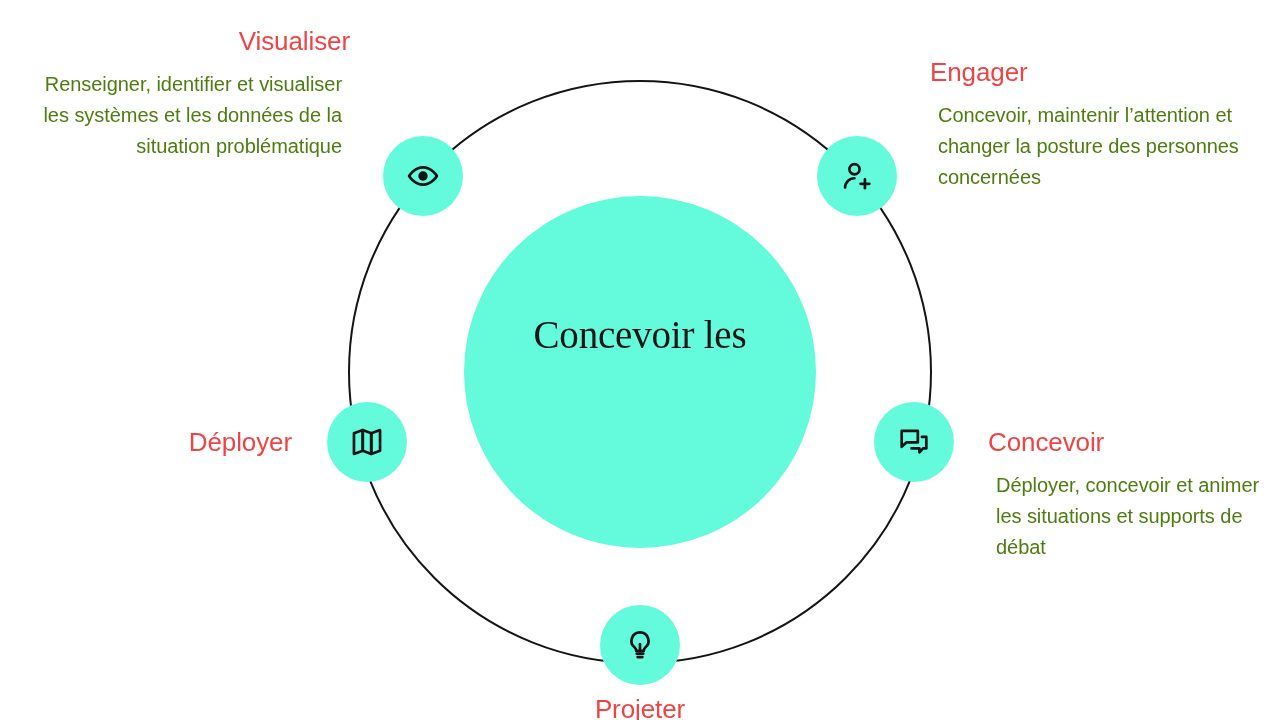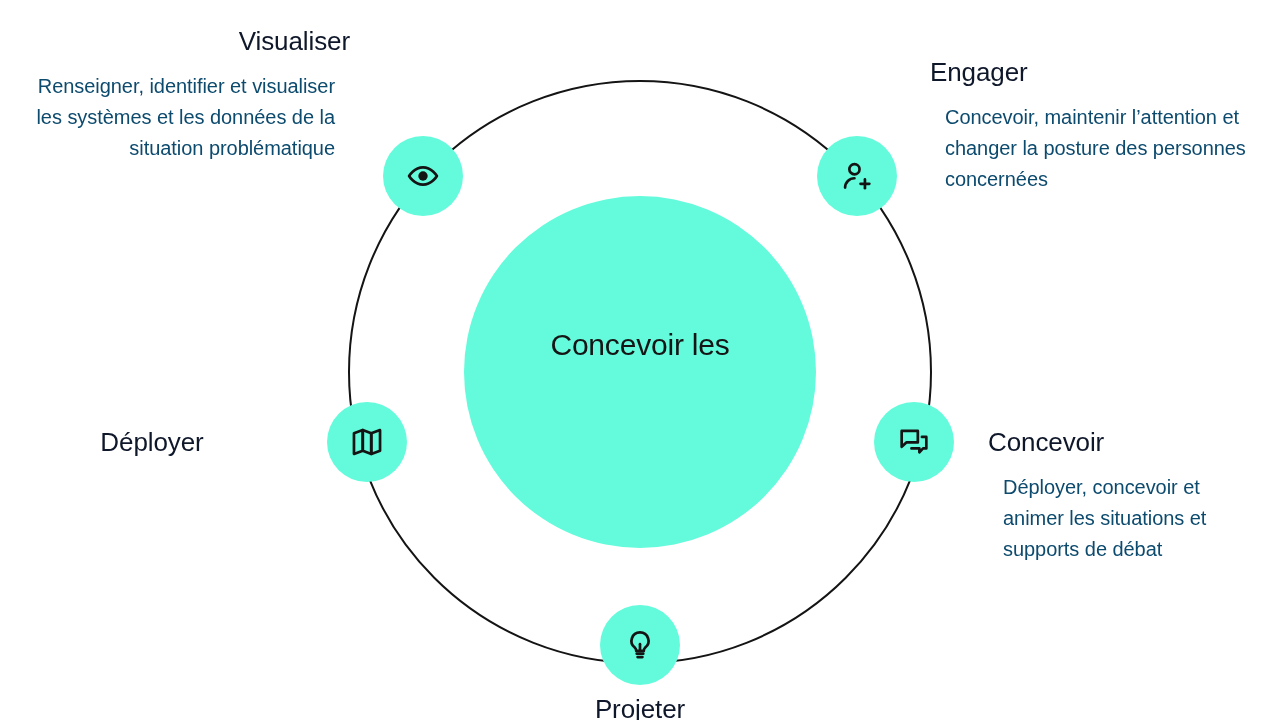--- a/index.html
+++ b/index.html
@@ -49,48 +49,49 @@
   #node-visualiser { left: 383px; top: 136px; }
   #node-engager    { left: 817px; top: 136px; }
   #node-discuter   { left: 874px; top: 402px; }
   #node-deployer   { left: 327px; top: 402px; }
   #node-projeter   { left: 600px; top: 605px; }
 
   
   #center-label {
     position: absolute;
     left: 470px;
-    top: 322px;
+    top: 312px;
     width: 340px;
     text-align: center;
-    font-size: 30px;
+    font-size: 39px;
     line-height: 46px;
     letter-spacing: -0.2px;
     color: #151515;
     font-weight: 400;
+    font-family: Liberation Serif, serif;
   }
 
   
   .block {
     position: absolute;
   }
   .block h3 {
     margin: 0 0 13px 0;
     font-size: 26px;
     line-height: 30px;
     font-weight: 400;
     letter-spacing: -0.1px;
-    color: #0f172a;
+    color: #ef4444;
   }
   .block p {
-    margin: 15px;
+    margin: 8px;
     font-size: 20px;
     line-height: 31px;
     font-weight: 400;
-    color: #0c4a6e;
+    color: #4d7c0f;
     letter-spacing: -0.05px;
   }
 
   #block-visualiser {
     left: 18px;
     top: 26px;
     width: 332px;
     text-align: right;
   }
   #block-engager {
@@ -102,21 +103,21 @@
   #block-discuter {
     left: 988px;
     top: 427px;
     width: 290px;
     text-align: left;
   }
   #block-deployer {
     left: 12px;
     top: 427px;
     width: 280px;
-    text-align: center;
+    text-align: right;
   }
   #block-projeter {
     left: 490px;
     top: 694px;
     width: 300px;
     text-align: center;
   }
   #block-projeter h3 { margin-bottom: 13px; }
 </style>
 </head>

